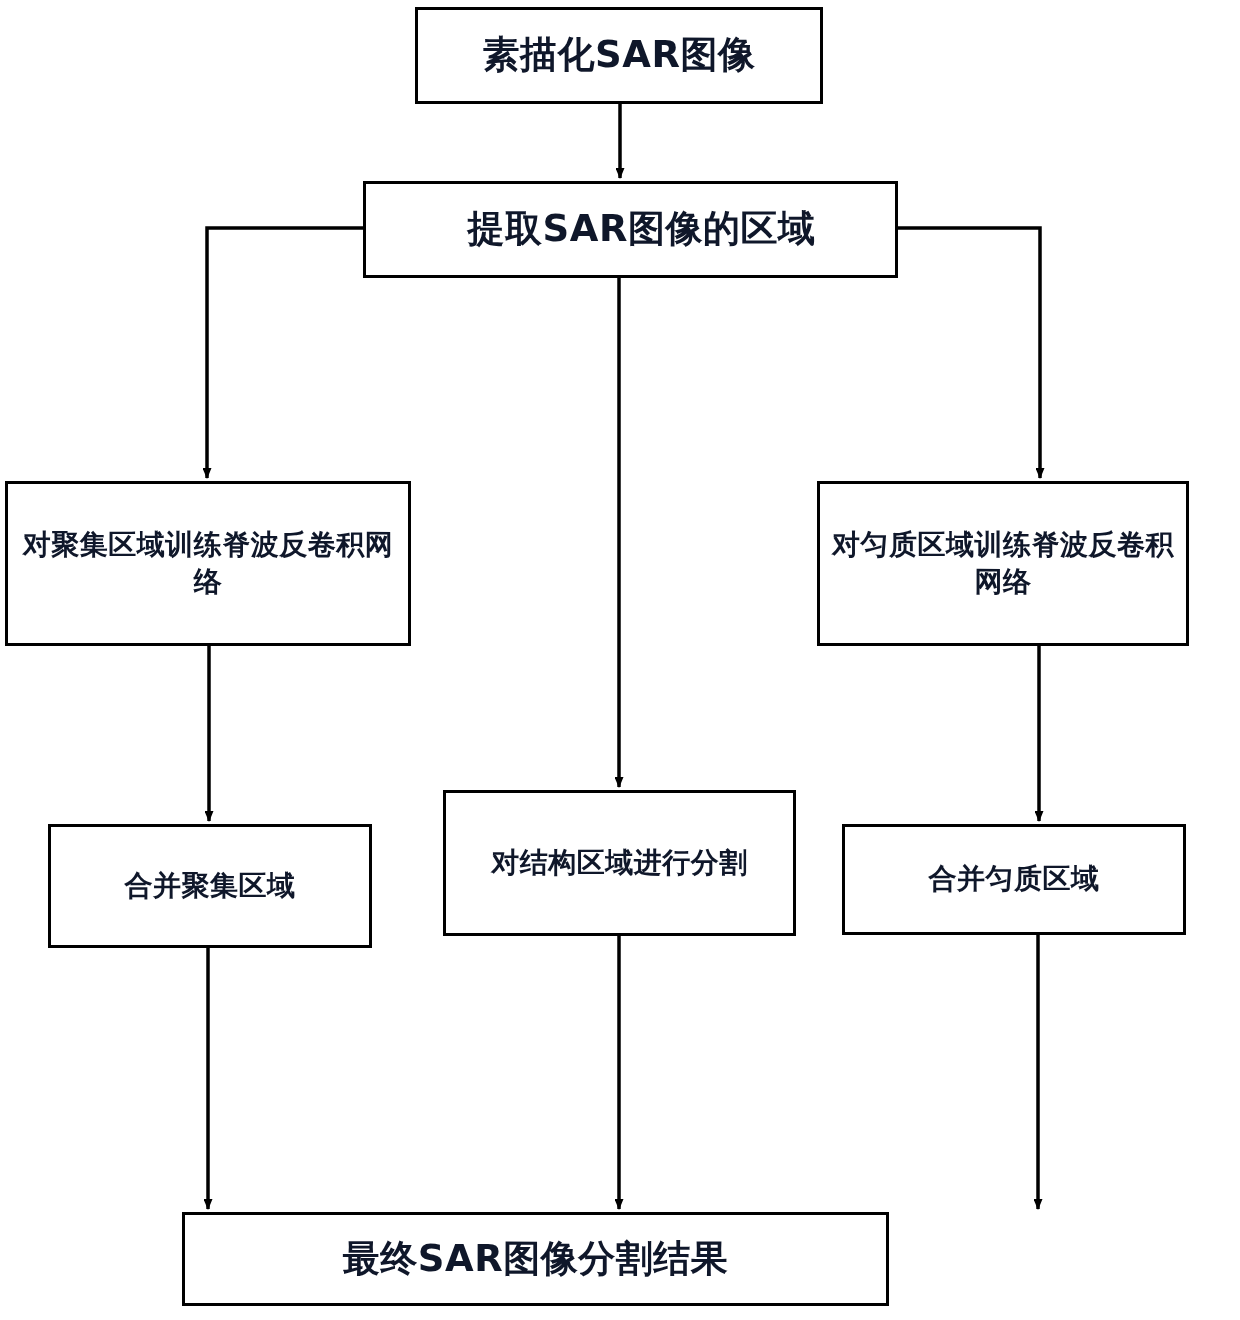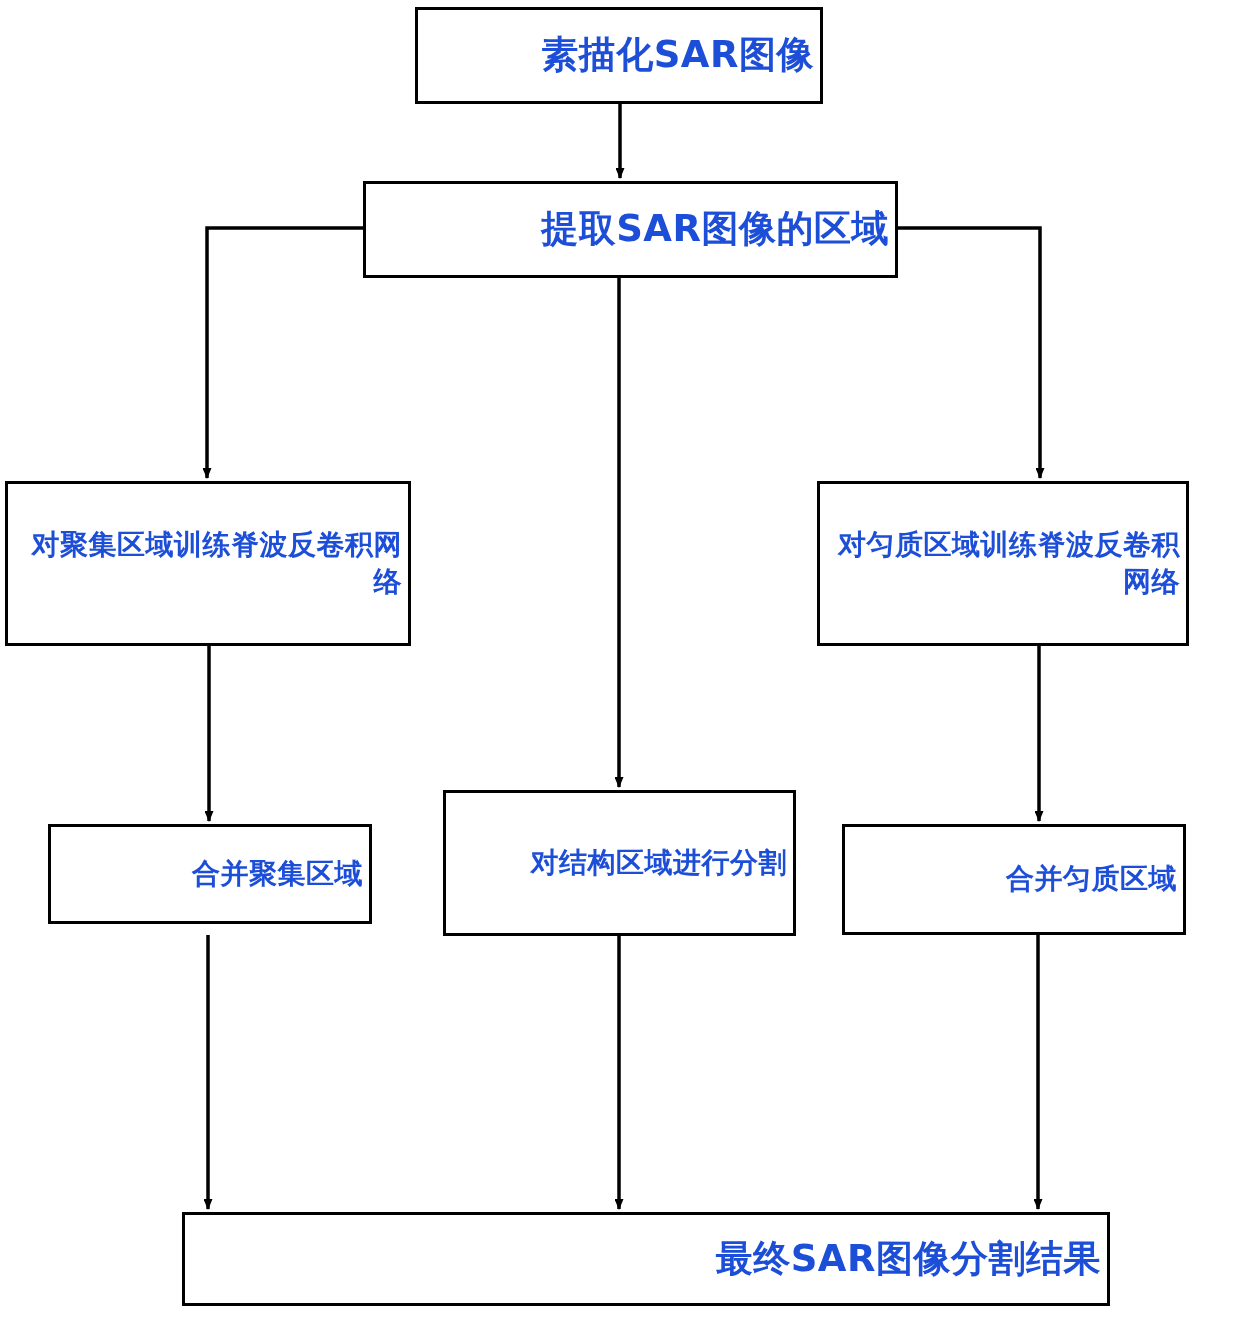--- a/index.html
+++ b/index.html
@@ -18,42 +18,42 @@
     overflow: hidden;
   }
   .node {
     position: absolute;
     box-sizing: border-box;
     border: 3px solid #000000;
     background: #ffffff;
     display: flex;
     align-items: center;
     justify-content: center;
-    text-align: right;
-    color: #1d4ed8;
+    text-align: center;
+    color: #0f172a;
     font-weight: 700;
     line-height: 1.30;
     letter-spacing: 0.5px;
     padding: 2px 6px;
   }
   .node span {
     display: block;
     width: 100%;
   }
   .fs-lg { font-size: 37px; }
   .fs-md { font-size: 28px; }
 
   #n-source   { left: 415px;  top: 7px;    width: 408px; height: 97px;  }
   #n-extract  { left: 363px;  top: 181px;  width: 535px; height: 97px; padding-left: 28px;  }
   #n-cluster  { left: 5px;    top: 481px;  width: 406px; height: 165px; }
   #n-homog    { left: 817px;  top: 481px;  width: 372px; height: 165px; }
-  #n-merge-c  { left: 48px;   top: 824px;  width: 324px; height: 100px; }
+  #n-merge-c  { left: 48px;   top: 824px;  width: 324px; height: 124px; }
   #n-struct   { left: 443px;  top: 790px;  width: 353px; height: 146px; }
   #n-merge-h  { left: 842px;  top: 824px;  width: 344px; height: 111px; }
-  #n-final    { left: 182px;  top: 1212px; width: 928px; height: 94px;  }
+  #n-final    { left: 182px;  top: 1212px; width: 707px; height: 94px;  }
 
   #edges {
     position: absolute;
     left: 0;
     top: 0;
     width: 1240px;
     height: 1320px;
     pointer-events: none;
   }
 </style>

